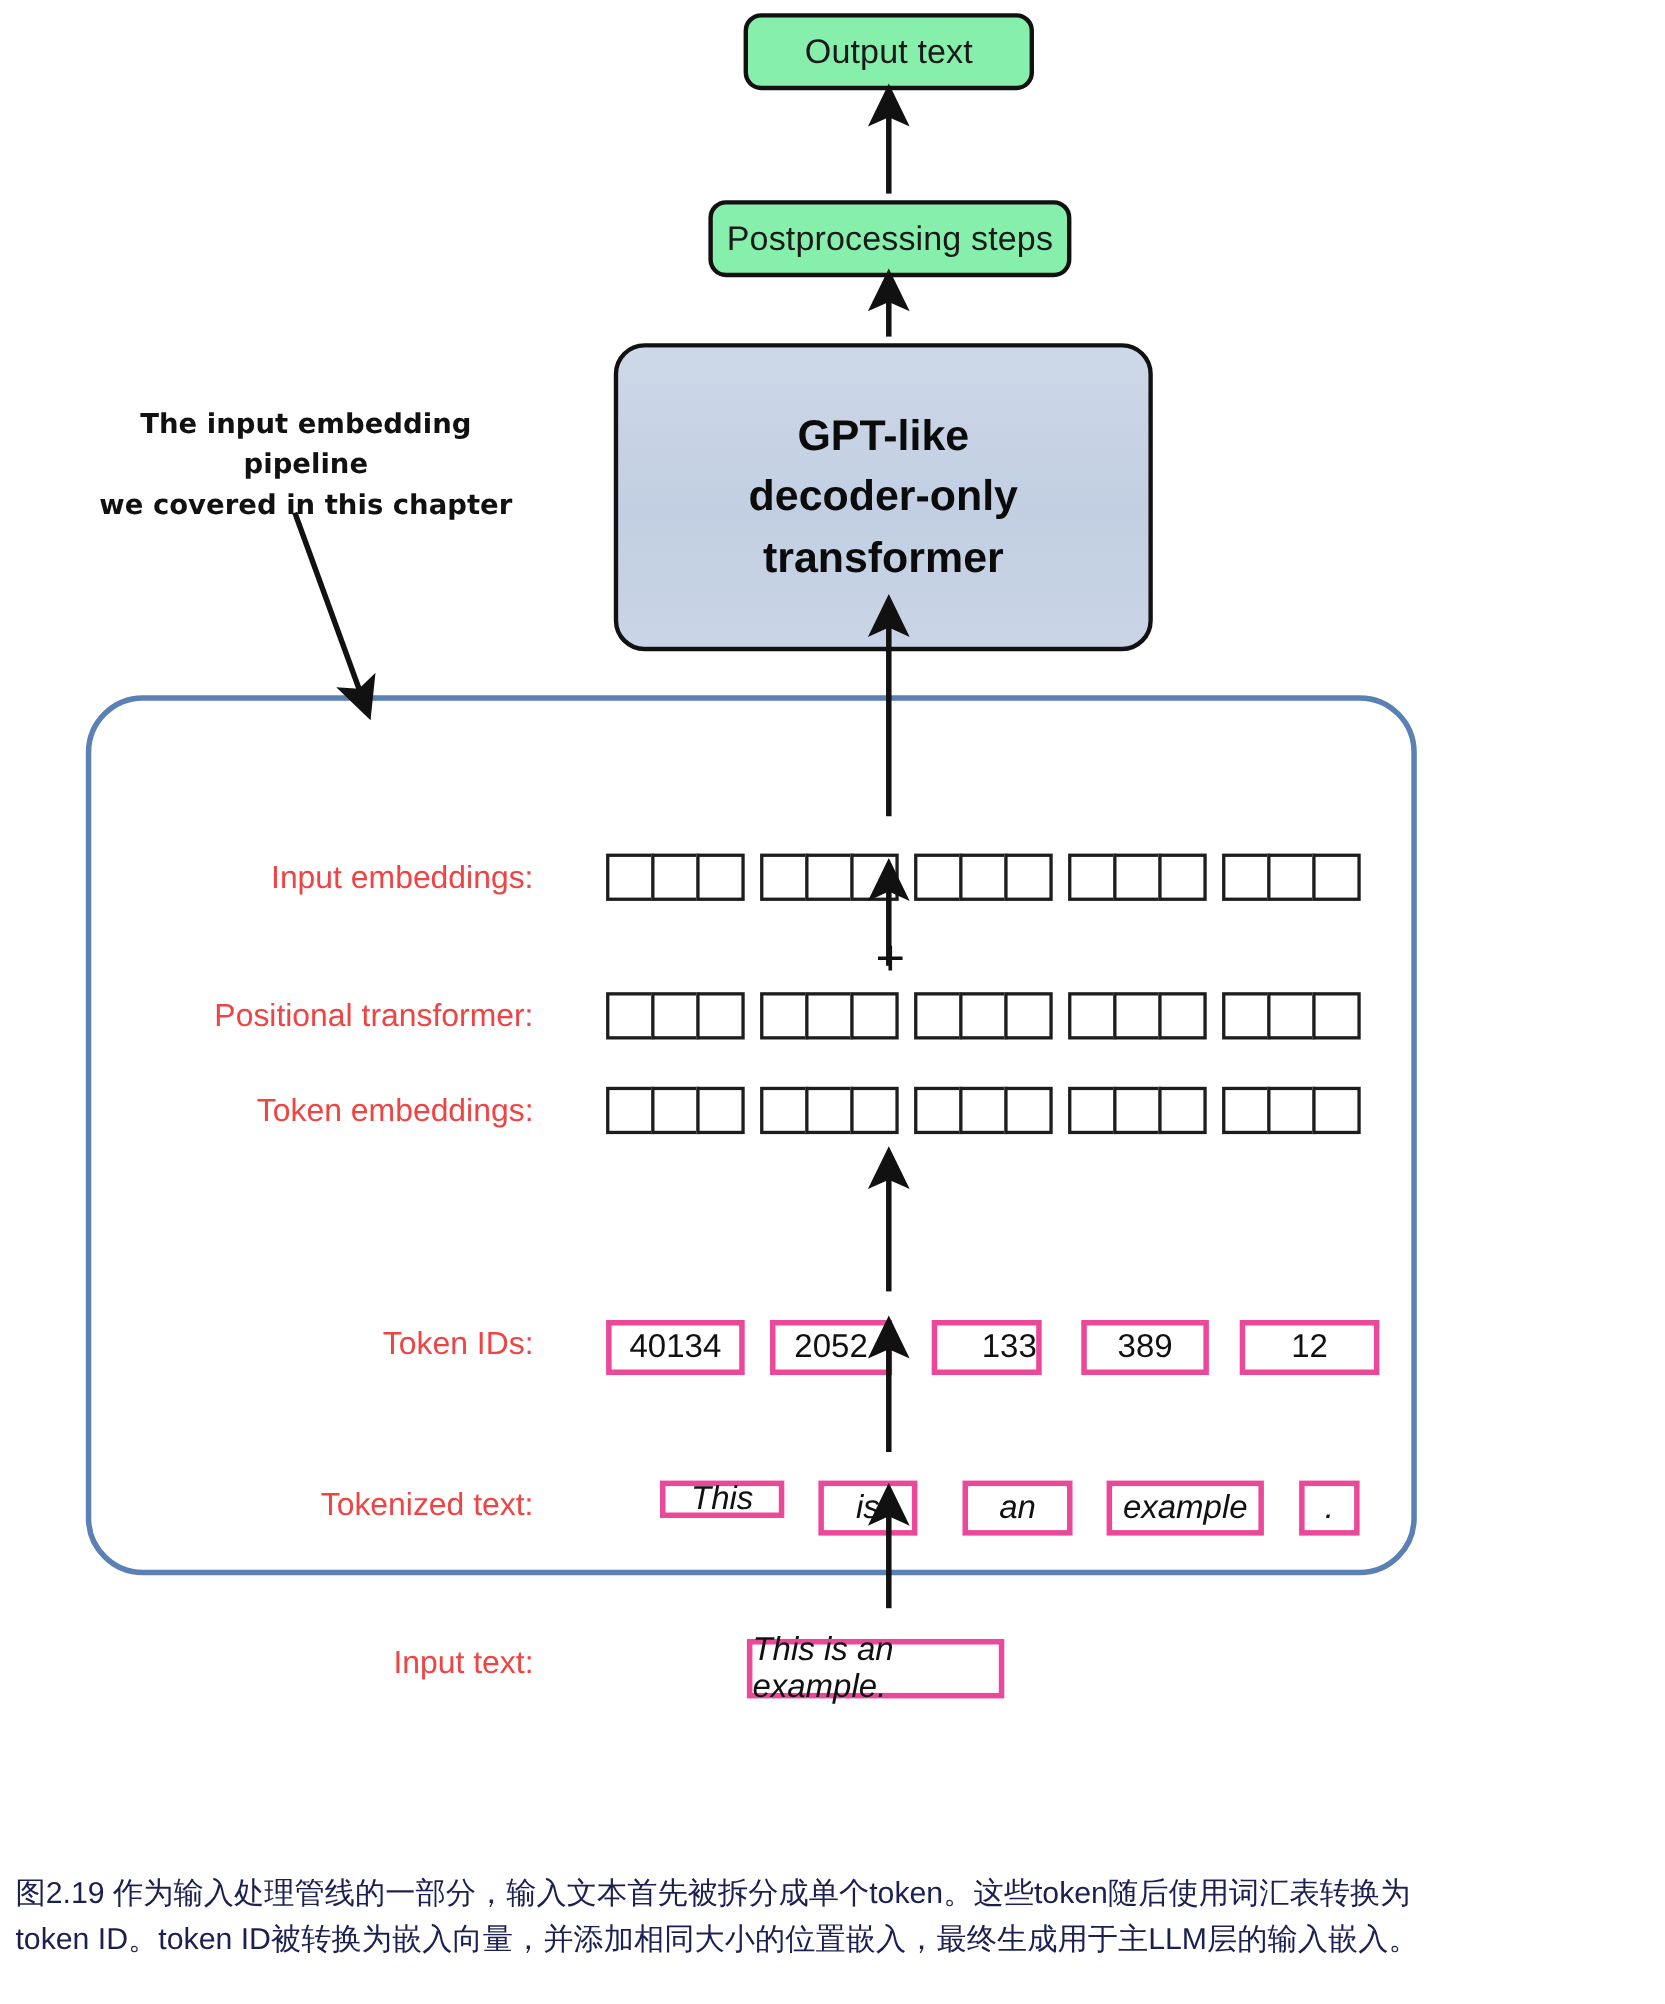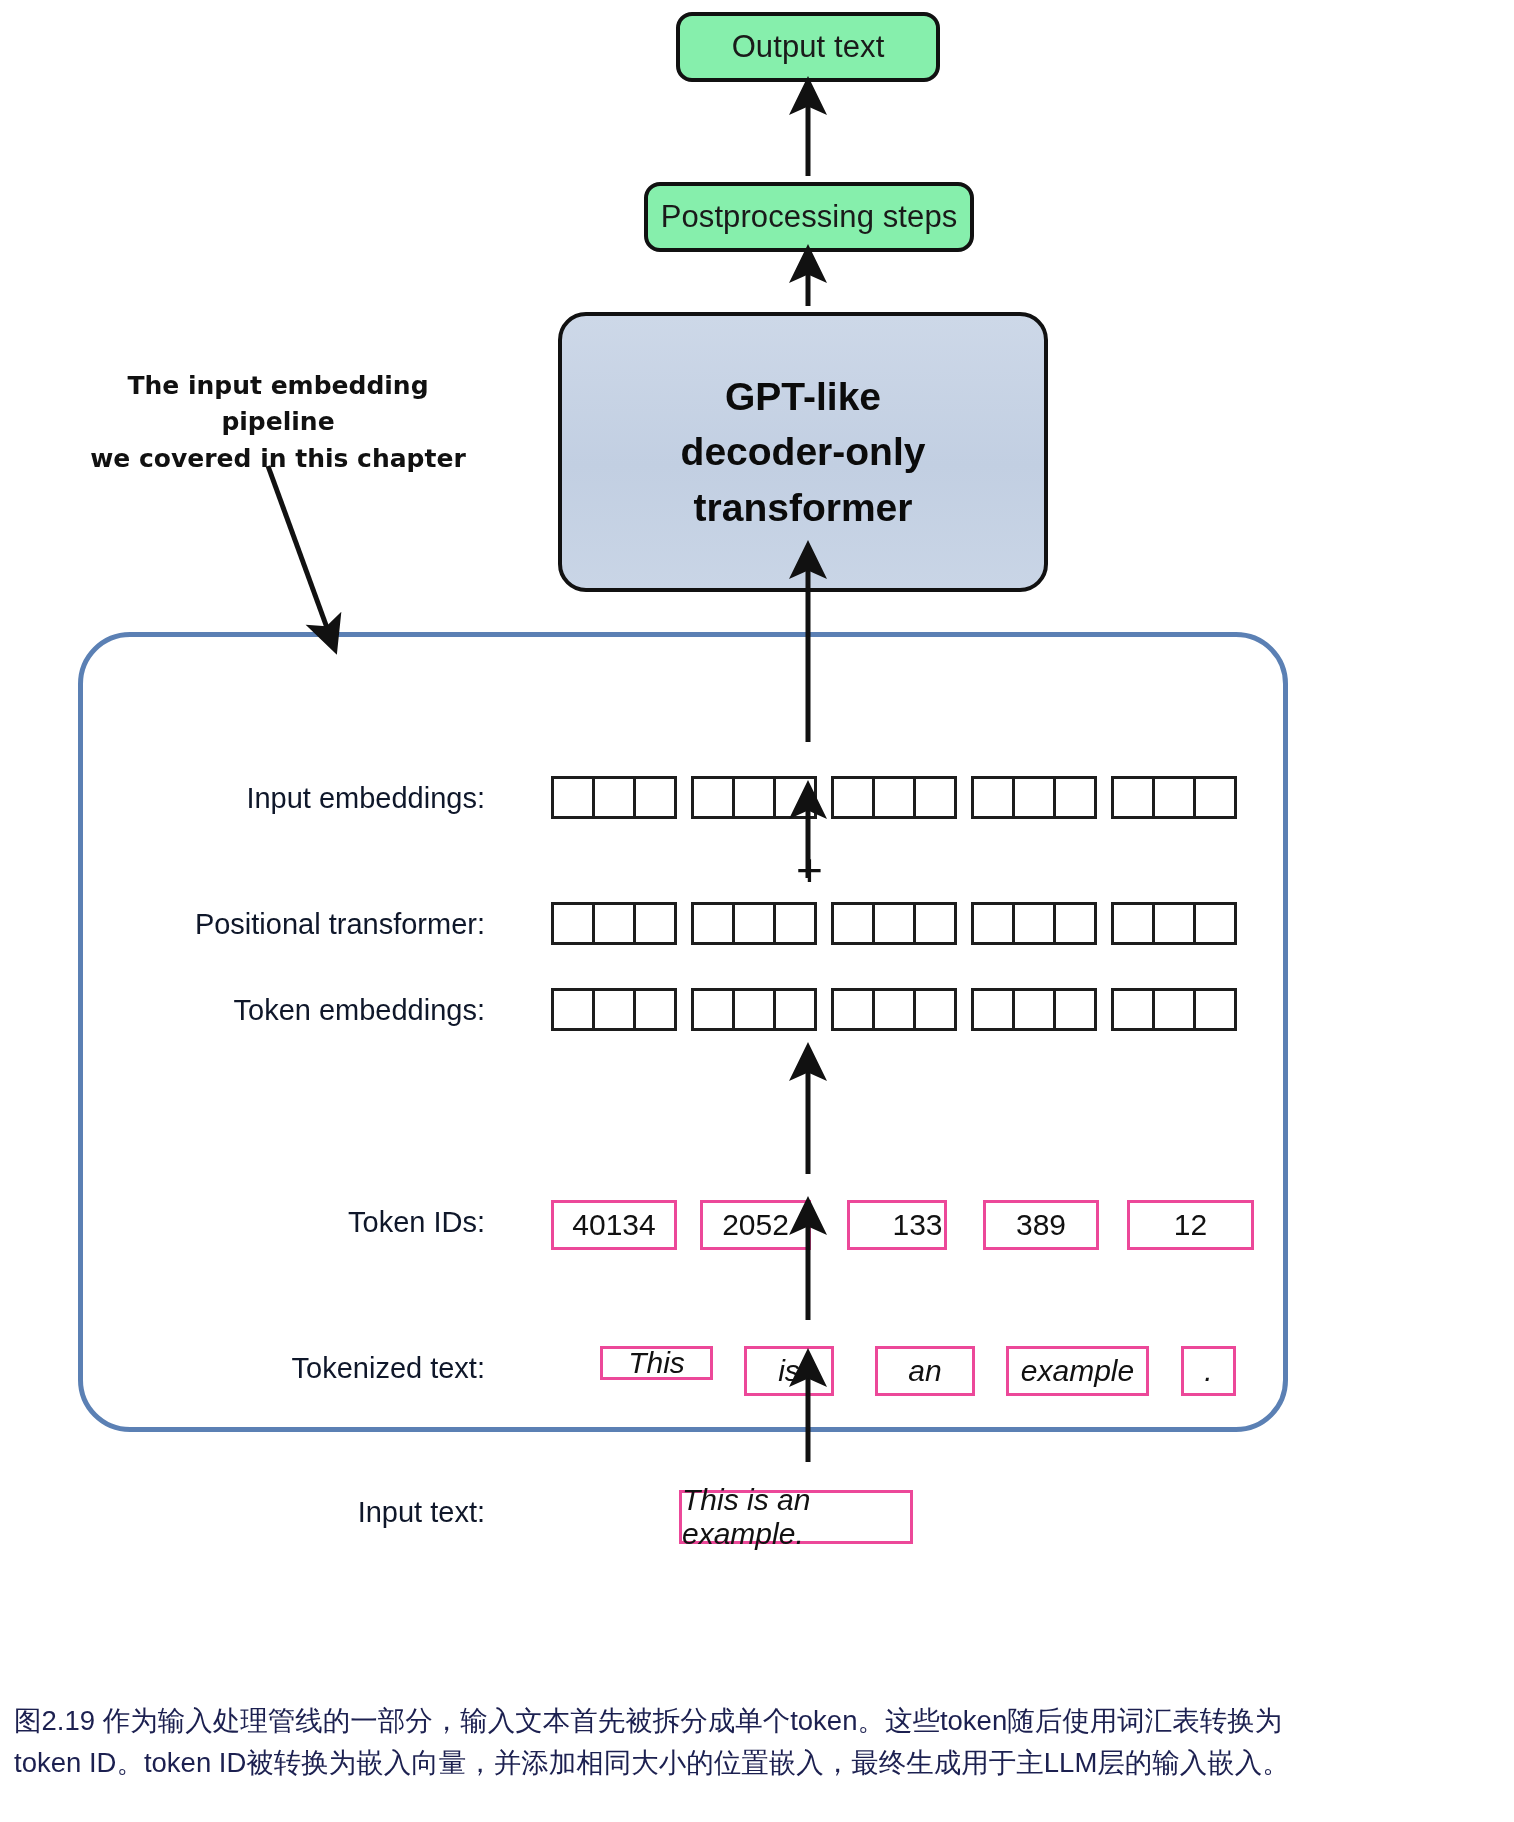--- a/index.html
+++ b/index.html
@@ -48,38 +48,38 @@
   #pipeline-container{
     position:absolute;left:78px;top:632px;width:1210px;height:800px;
     border:5px solid #5b80b4;border-radius:52px;background:transparent;
     box-sizing:border-box;
   }
 
   
   .row-label{
     position:absolute;
     width:420px;text-align:right;
-    font-size:29px;color:#0f172a;
+    font-size:29px;color:#ef4444;
     white-space:nowrap;
   }
 
   
   .emb-group{position:absolute;display:flex;}
   .emb-cell{
     width:44px;height:43px;
     border:3px solid #1d1d1d;
     background:#ffffff;
     box-sizing:border-box;
     margin-right:-3px;
   }
 
   
   .vbox{
     position:absolute;
-    border:3px solid #ec4899;background:#fff;box-sizing:border-box;
+    border:5px solid #ec4899;background:#fff;box-sizing:border-box;
     display:flex;align-items:center;justify-content:center;
     font-size:30px;color:#111;
   }
   .vbox.italic{font-style:italic;}
 
   
   #arrows{position:absolute;left:0;top:0;width:1514px;height:1822px;pointer-events:none;}
 
   
   #plus-sign{

